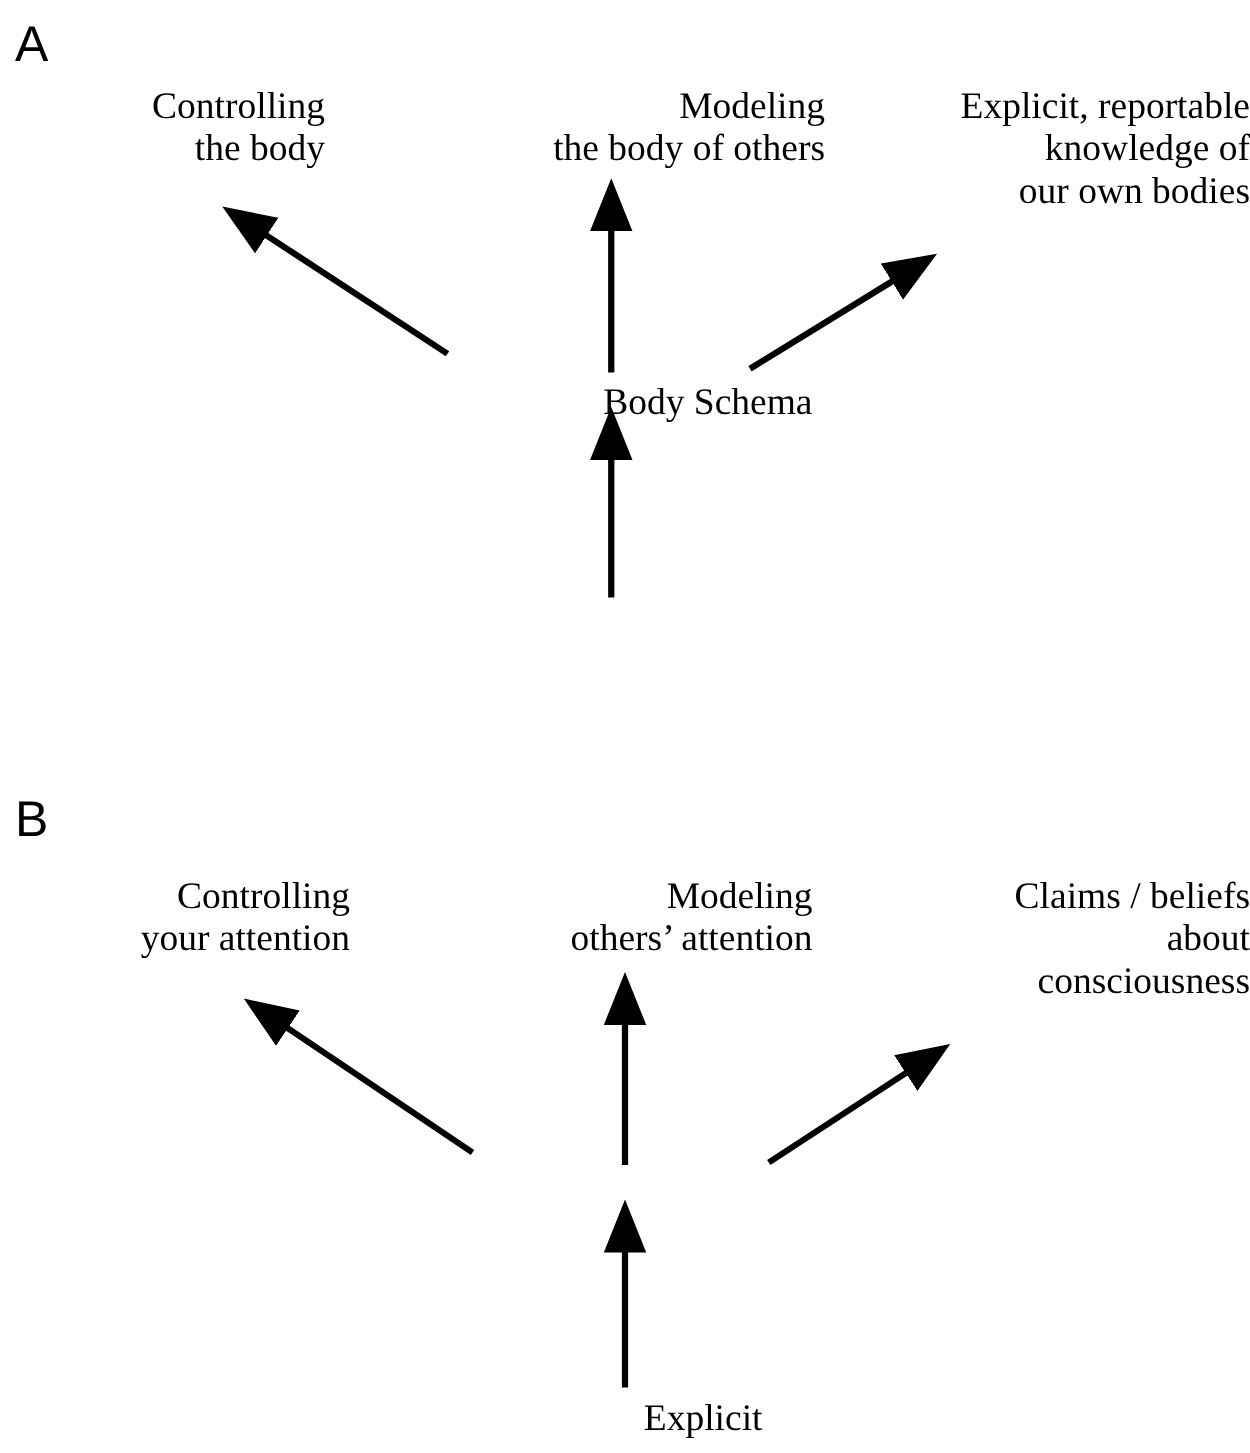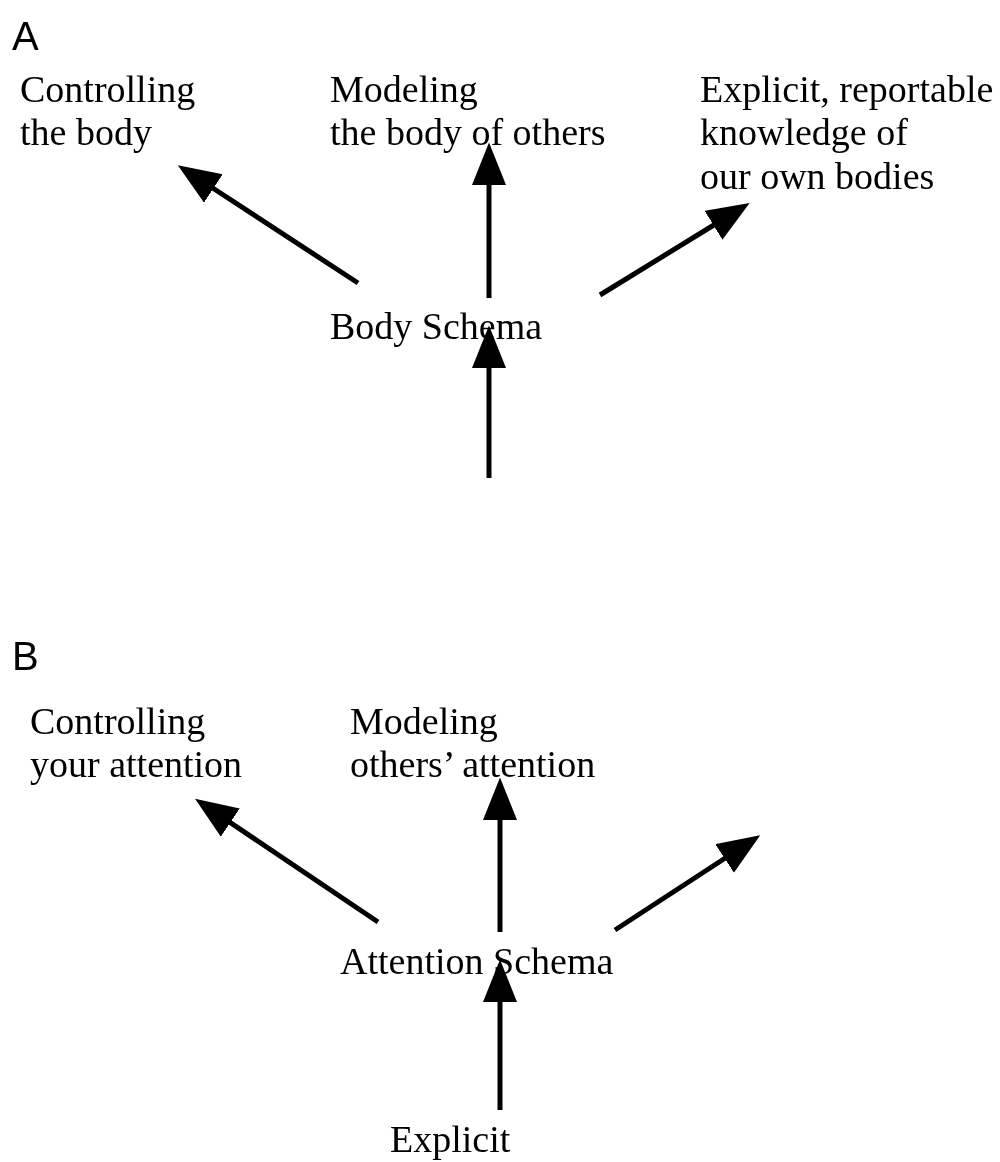--- a/index.html
+++ b/index.html
@@ -26,23 +26,23 @@
   .panel-label {
     position: absolute;
     font-family: "Liberation Sans", sans-serif;
     font-size: 40px;
     line-height: 1;
     color: #000;
   }
 
   .node {
     position: absolute;
-    text-align: left;
+    text-align: right;
     font-family: "Liberation Serif", serif;
-    font-size: 38px;
+    font-size: 30px;
     line-height: 1.14;
     color: #000;
     white-space: pre-line;
   }
 
   svg.arrows {
     position: absolute;
     left: 0;
     top: 0;
     overflow: visible;
@@ -112,16 +112,18 @@
 
     <line x1="378" y1="322" x2="222" y2="217" stroke="#000" stroke-width="5" marker-end="url(#arrowB)"></line>
 
     <line x1="615" y1="330" x2="733" y2="253" stroke="#000" stroke-width="5" marker-end="url(#arrowB)"></line>
   </svg>
 
   <div class="node" id="b-left">Controlling
 your attention</div>
   <div class="node" id="b-mid">Modeling
 others’ attention</div>
-  <div class="node" id="b-schema">Attention Schema</div>
+  <div class="node" id="b-right">Claims / beliefs
+about
+consciousness</div>
 </div>
 
 <div class="node" id="b-base">Explicit</div>
 
 </body></html>

